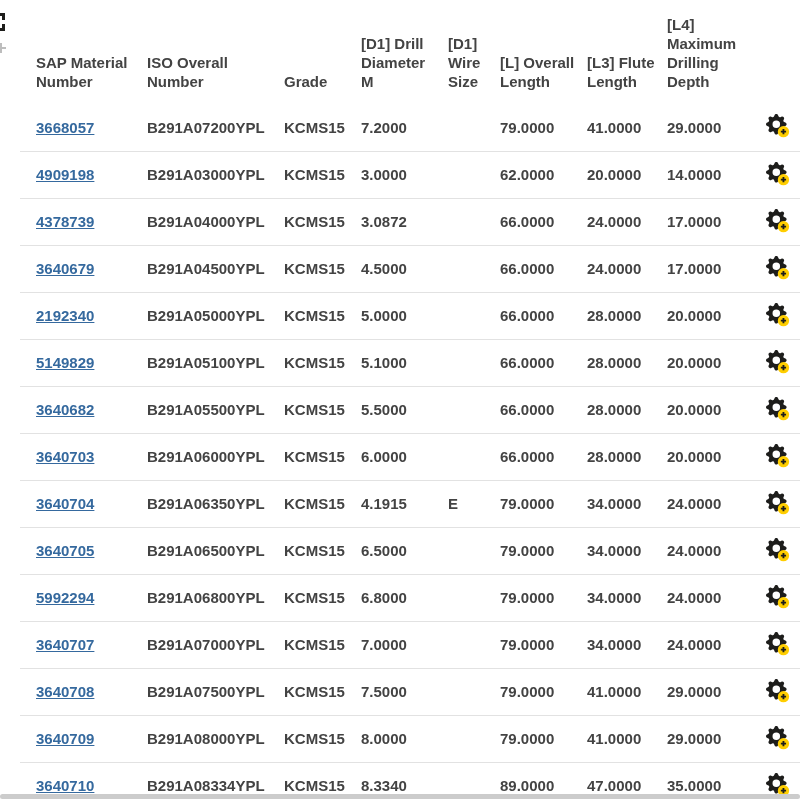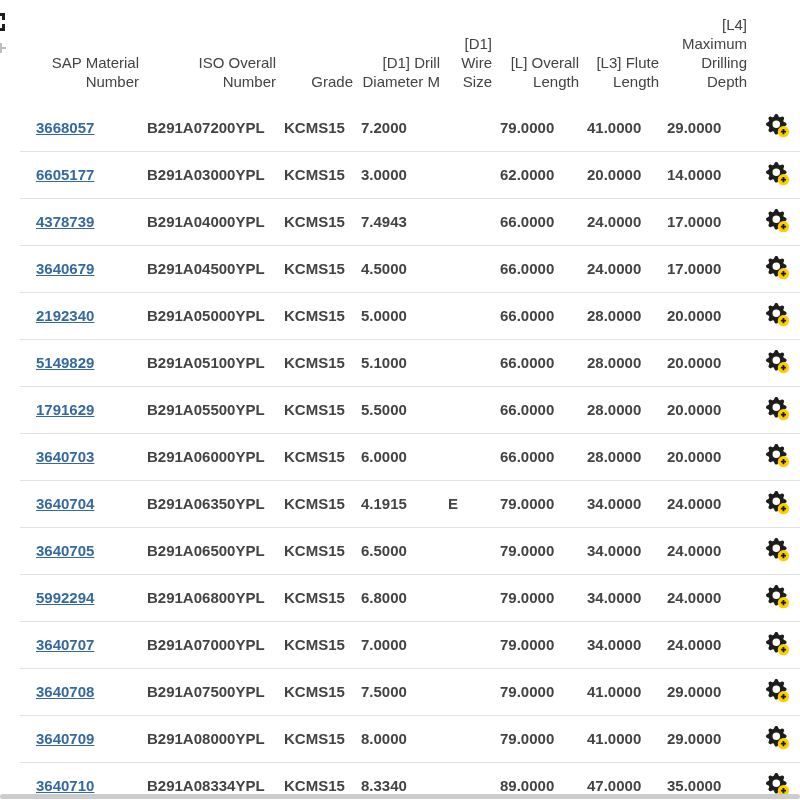--- a/index.html
+++ b/index.html
@@ -38,23 +38,23 @@
     table-layout: fixed;
     color: var(--text);
   }
   col.c1 { width: 127px; } col.c2 { width: 137px; } col.c3 { width: 77px; }
   col.c4 { width: 87px; }  col.c5 { width: 52px; }  col.c6 { width: 87px; }
   col.c7 { width: 80px; }  col.c8 { width: 88px; }  col.c9 { width: 45px; }
 
   th {
     height: 104px;
     vertical-align: bottom;
-    text-align: right;
+    text-align: left;
     font-size: 15px;
-    font-weight: normal;
+    font-weight: bold;
     line-height: 19px;
     padding: 0 8px 13px 0;
     color: var(--text);
   }
   th.first, td.first { padding-left: 16px; }
 
   td {
     height: 47px;
     vertical-align: middle;
     font-size: 15px;
@@ -142,21 +142,21 @@
             <path fill="var(--gear)" fill-rule="evenodd" d="M9.405 1.05c-.413-1.4-2.397-1.4-2.81 0l-.1.34a1.464 1.464 0 0 1-2.105.872l-.31-.17c-1.283-.698-2.686.705-1.987 1.987l.169.311c.446.82.023 1.841-.872 2.105l-.34.1c-1.4.413-1.4 2.397 0 2.81l.34.1a1.464 1.464 0 0 1 .872 2.105l-.17.31c-.698 1.283.705 2.686 1.987 1.987l.311-.169a1.464 1.464 0 0 1 2.105.872l.1.34c.413 1.4 2.397 1.4 2.81 0l.1-.34a1.464 1.464 0 0 1 2.105-.872l.31.17c1.283.698 2.686-.705 1.987-1.987l-.169-.311a1.464 1.464 0 0 1 .872-2.105l.34-.1c1.4-.413 1.4-2.397 0-2.81l-.34-.1a1.464 1.464 0 0 1-.872-2.105l.17-.31c.698-1.283-.705-2.686-1.987-1.987l-.311.169a1.464 1.464 0 0 1-2.105-.872l-.1-.34zM8 10.93a2.929 2.929 0 1 1 0-5.86 2.929 2.929 0 0 1 0 5.858z"></path>
           </g>
           <circle cx="16" cy="16.2" r="5.2" fill="var(--badge_bg)"></circle>
           <path d="M16 13.8v4.8M13.6 16.2h4.8" stroke="var(--badge_plus)" stroke-width="1.7" fill="none"></path>
         </svg>
       </button>
     </td>
   </tr>
         <tr>
     <td class="first">
-      <a class="sap-link" href="#">6605177</a>
+      <a class="sap-link" href="#">4909198</a>
     </td>
     <td>B291A03000YPL</td>
     <td>KCMS15</td>
     <td>3.0000</td>
     <td></td>
     <td>62.0000</td>
     <td>20.0000</td>
     <td>14.0000</td>
     <td class="action">
       <button class="gear-btn" title="">
@@ -169,21 +169,21 @@
         </svg>
       </button>
     </td>
   </tr>
         <tr>
     <td class="first">
       <a class="sap-link" href="#">4378739</a>
     </td>
     <td>B291A04000YPL</td>
     <td>KCMS15</td>
-    <td>7.4943</td>
+    <td>3.0872</td>
     <td></td>
     <td>66.0000</td>
     <td>24.0000</td>
     <td>17.0000</td>
     <td class="action">
       <button class="gear-btn" title="">
         <svg width="24" height="24" viewBox="0 0 22 22" aria-hidden="true">
           <g transform="scale(1.18)">
             <path fill="var(--gear)" fill-rule="evenodd" d="M9.405 1.05c-.413-1.4-2.397-1.4-2.81 0l-.1.34a1.464 1.464 0 0 1-2.105.872l-.31-.17c-1.283-.698-2.686.705-1.987 1.987l.169.311c.446.82.023 1.841-.872 2.105l-.34.1c-1.4.413-1.4 2.397 0 2.81l.34.1a1.464 1.464 0 0 1 .872 2.105l-.17.31c-.698 1.283.705 2.686 1.987 1.987l.311-.169a1.464 1.464 0 0 1 2.105.872l.1.34c.413 1.4 2.397 1.4 2.81 0l.1-.34a1.464 1.464 0 0 1 2.105-.872l.31.17c1.283.698 2.686-.705 1.987-1.987l-.169-.311a1.464 1.464 0 0 1 .872-2.105l.34-.1c1.4-.413 1.4-2.397 0-2.81l-.34-.1a1.464 1.464 0 0 1-.872-2.105l.17-.31c.698-1.283-.705-2.686-1.987-1.987l-.311.169a1.464 1.464 0 0 1-2.105-.872l-.1-.34zM8 10.93a2.929 2.929 0 1 1 0-5.86 2.929 2.929 0 0 1 0 5.858z"></path>
           </g>
@@ -257,21 +257,21 @@
             <path fill="var(--gear)" fill-rule="evenodd" d="M9.405 1.05c-.413-1.4-2.397-1.4-2.81 0l-.1.34a1.464 1.464 0 0 1-2.105.872l-.31-.17c-1.283-.698-2.686.705-1.987 1.987l.169.311c.446.82.023 1.841-.872 2.105l-.34.1c-1.4.413-1.4 2.397 0 2.81l.34.1a1.464 1.464 0 0 1 .872 2.105l-.17.31c-.698 1.283.705 2.686 1.987 1.987l.311-.169a1.464 1.464 0 0 1 2.105.872l.1.34c.413 1.4 2.397 1.4 2.81 0l.1-.34a1.464 1.464 0 0 1 2.105-.872l.31.17c1.283.698 2.686-.705 1.987-1.987l-.169-.311a1.464 1.464 0 0 1 .872-2.105l.34-.1c1.4-.413 1.4-2.397 0-2.81l-.34-.1a1.464 1.464 0 0 1-.872-2.105l.17-.31c.698-1.283-.705-2.686-1.987-1.987l-.311.169a1.464 1.464 0 0 1-2.105-.872l-.1-.34zM8 10.93a2.929 2.929 0 1 1 0-5.86 2.929 2.929 0 0 1 0 5.858z"></path>
           </g>
           <circle cx="16" cy="16.2" r="5.2" fill="var(--badge_bg)"></circle>
           <path d="M16 13.8v4.8M13.6 16.2h4.8" stroke="var(--badge_plus)" stroke-width="1.7" fill="none"></path>
         </svg>
       </button>
     </td>
   </tr>
         <tr>
     <td class="first">
-      <a class="sap-link" href="#">1791629</a>
+      <a class="sap-link" href="#">3640682</a>
     </td>
     <td>B291A05500YPL</td>
     <td>KCMS15</td>
     <td>5.5000</td>
     <td></td>
     <td>66.0000</td>
     <td>28.0000</td>
     <td>20.0000</td>
     <td class="action">
       <button class="gear-btn" title="">

